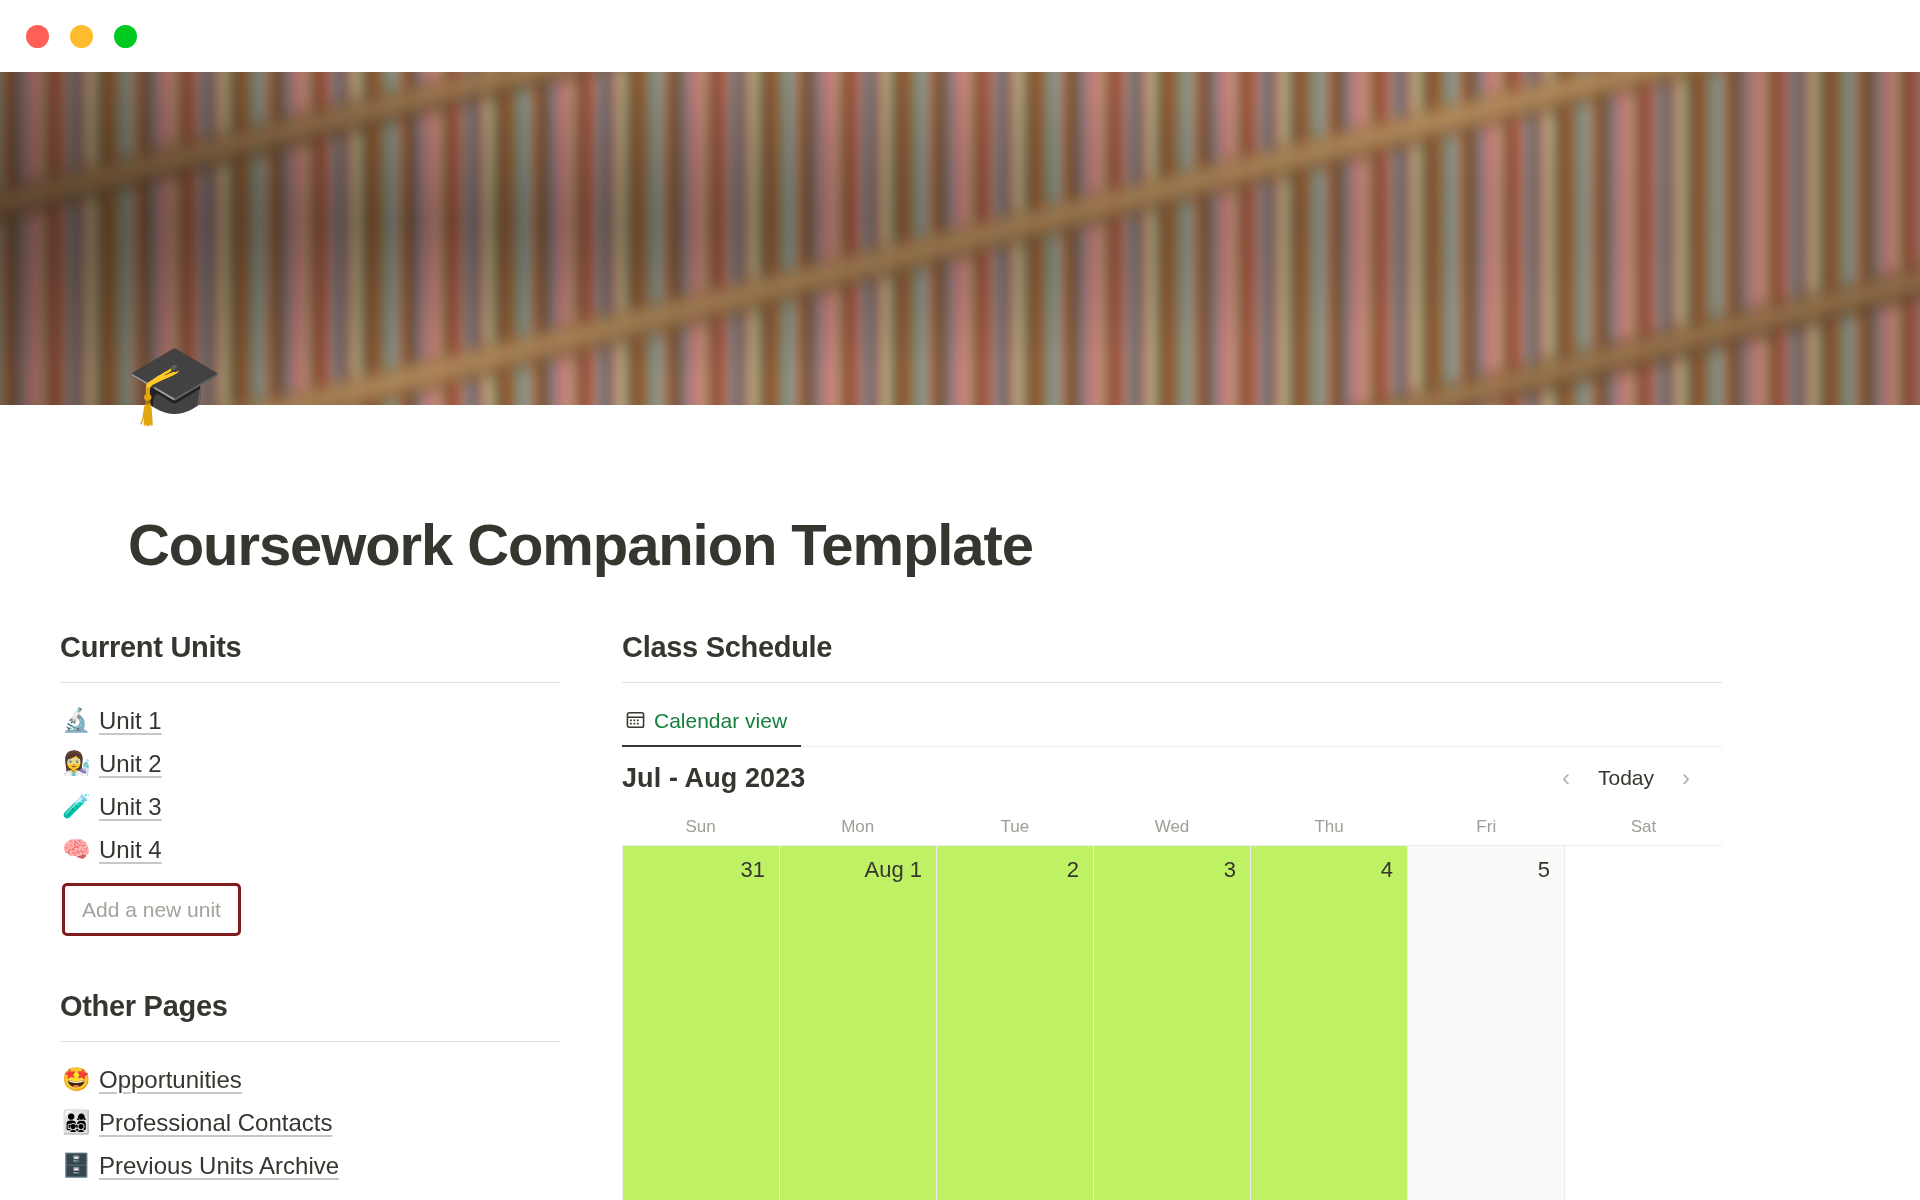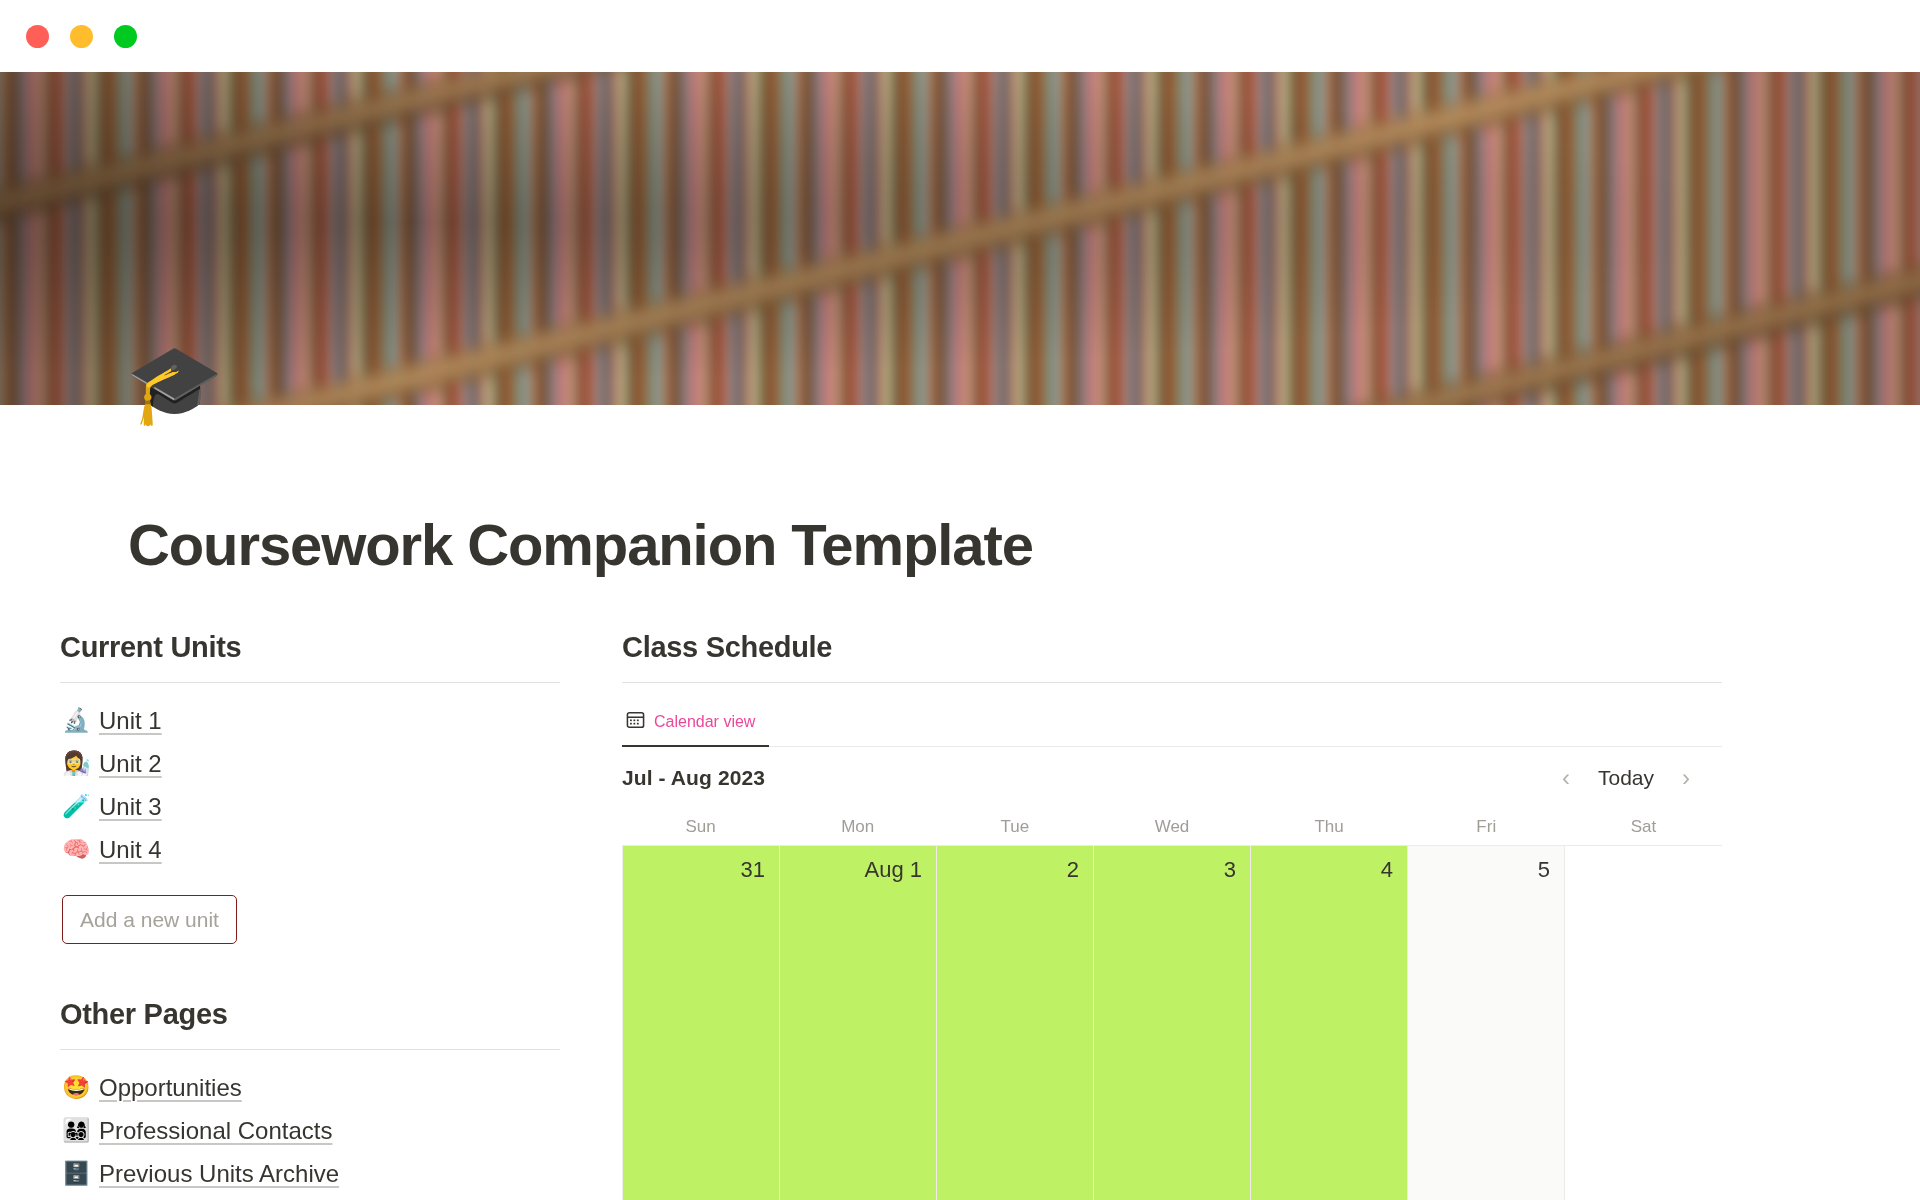--- a/index.html
+++ b/index.html
@@ -154,24 +154,24 @@
     font-size: 24px;
     color: #37352F;
     text-decoration: underline;
     text-decoration-color: rgba(55,53,47,.28);
     text-underline-offset: 4px;
     text-decoration-thickness: 1.5px;
     white-space: nowrap;
   }
 
   .add-btn {
-    margin-top: 24px;
+    margin-top: 12px;
     margin-left: 2px;
     display: inline-block;
-    border: 1px solid #7f1d1d;
+    border: 3px solid #7f1d1d;
     border-radius: 5px;
     padding: 11px 17px;
     font-size: 21px;
     color: #A5A29B;
     background: #fff;
     line-height: 1.2;
   }
 
   .other-pages-block { margin-top: 52px; }
 
@@ -185,32 +185,32 @@
   }
   .tab {
     display: flex;
     align-items: center;
     gap: 9px;
     padding: 0 14px 12px 4px;
     border-bottom: 2px solid transparent;
     margin-bottom: -1px;
   }
   .tab.active { border-bottom-color: #37352F; }
-  .tab-label { font-size: 16px; color: #ec4899; }
+  .tab-label { font-size: 21px; color: #15803d; }
   .cal-icon { display: block; }
 
   .cal-toolbar {
     display: flex;
     align-items: center;
     justify-content: space-between;
     height: 62px;
     padding-right: 26px;
   }
   .cal-range {
-    font-size: 21px;
+    font-size: 27px;
     font-weight: 700;
     color: #37352F;
     letter-spacing: .1px;
     text-align: center;
   }
   .cal-nav { display: flex; align-items: center; gap: 22px; }
   .nav-arrow {
     font-size: 24px;
     color: #B5B2AC;
     line-height: 1;

